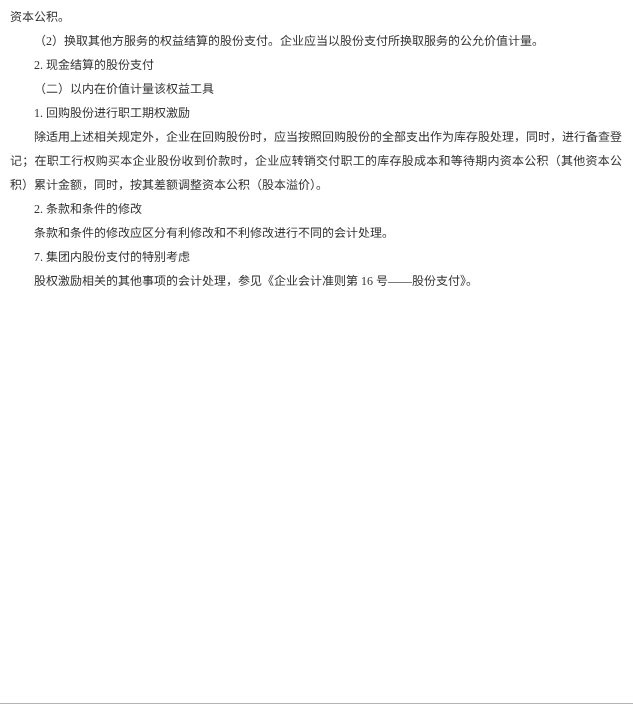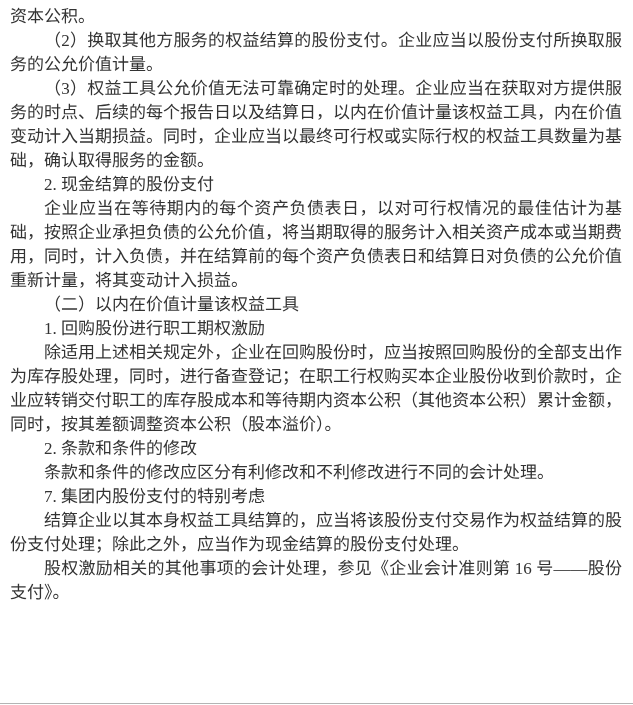--- a/index.html
+++ b/index.html
@@ -13,21 +13,21 @@
     height: 705px;
     background: #ffffff;
     overflow: hidden;
   }
   .doc {
     position: absolute;
     left: 10px;
     top: 5px;
     width: 612px;
     font-family: "Liberation Serif", "DejaVu Serif", serif;
-    font-size: 17px;
+    font-size: 12px;
     line-height: 24px;
     color: #333333;
     letter-spacing: 0;
     text-align: justify;
   }
   .para {
     text-indent: 2em;
     margin: 0;
     padding: 0;
   }
@@ -46,26 +46,23 @@
     background: #b4b4b4;
   }
 </style>
 </head>
 <body>
 
 <div class="page" style="background: rgb(255, 255, 255);">
   <div class="doc" id="document-body" style="color: rgb(51, 51, 51);">
       <div class="para continuation">资本公积。</div>
       <div class="para body">（2）换取其他方服务的权益结算的股份支付。企业应当以股份支付所换取服务的公允价值计量。</div>
-      <div class="para body">（3）权益工具公允价值无法可靠确定时的处理。企业应当在获取对方提供服务的时点、后续的每个报告日以及结算日，以内在价值计量该权益工具，内在价值变动计入当期损益。同时，企业应当以最终可行权或实际行权的权益工具数量为基础，确认取得服务的金额。</div>
       <div class="para heading">2. 现金结算的股份支付</div>
-      <div class="para body">企业应当在等待期内的每个资产负债表日，以对可行权情况的最佳估计为基础，按照企业承担负债的公允价值，将当期取得的服务计入相关资产成本或当期费用，同时，计入负债，并在结算前的每个资产负债表日和结算日对负债的公允价值重新计量，将其变动计入损益。</div>
       <div class="para heading">（二）以内在价值计量该权益工具</div>
       <div class="para heading">1. 回购股份进行职工期权激励</div>
       <div class="para body">除适用上述相关规定外，企业在回购股份时，应当按照回购股份的全部支出作为库存股处理，同时，进行备查登记；在职工行权购买本企业股份收到价款时，企业应转销交付职工的库存股成本和等待期内资本公积（其他资本公积）累计金额，同时，按其差额调整资本公积（股本溢价）。</div>
       <div class="para heading">2. 条款和条件的修改</div>
       <div class="para body">条款和条件的修改应区分有利修改和不利修改进行不同的会计处理。</div>
       <div class="para heading">7. 集团内股份支付的特别考虑</div>
-      <div class="para body">结算企业以其本身权益工具结算的，应当将该股份支付交易作为权益结算的股份支付处理；除此之外，应当作为现金结算的股份支付处理。</div>
       <div class="para body">股权激励相关的其他事项的会计处理，参见《企业会计准则第 16 号——股份支付》。</div>
     </div>
   <div class="bottom-rule" style="background: rgb(180, 180, 180);"></div>
 </div>
 
 </body></html>

